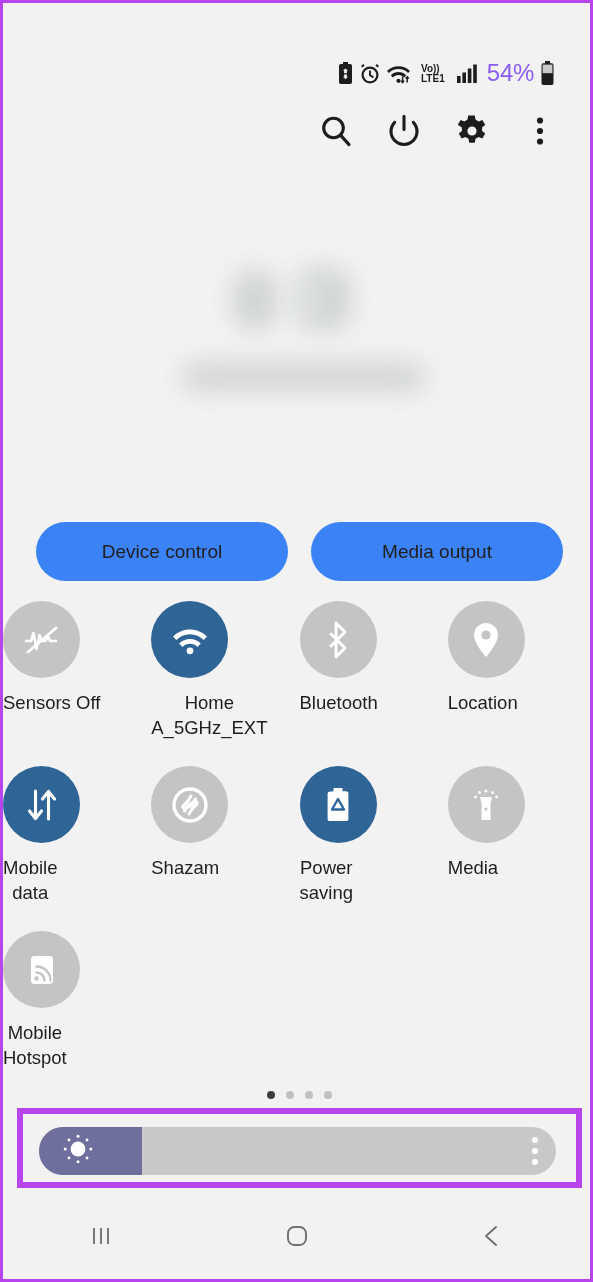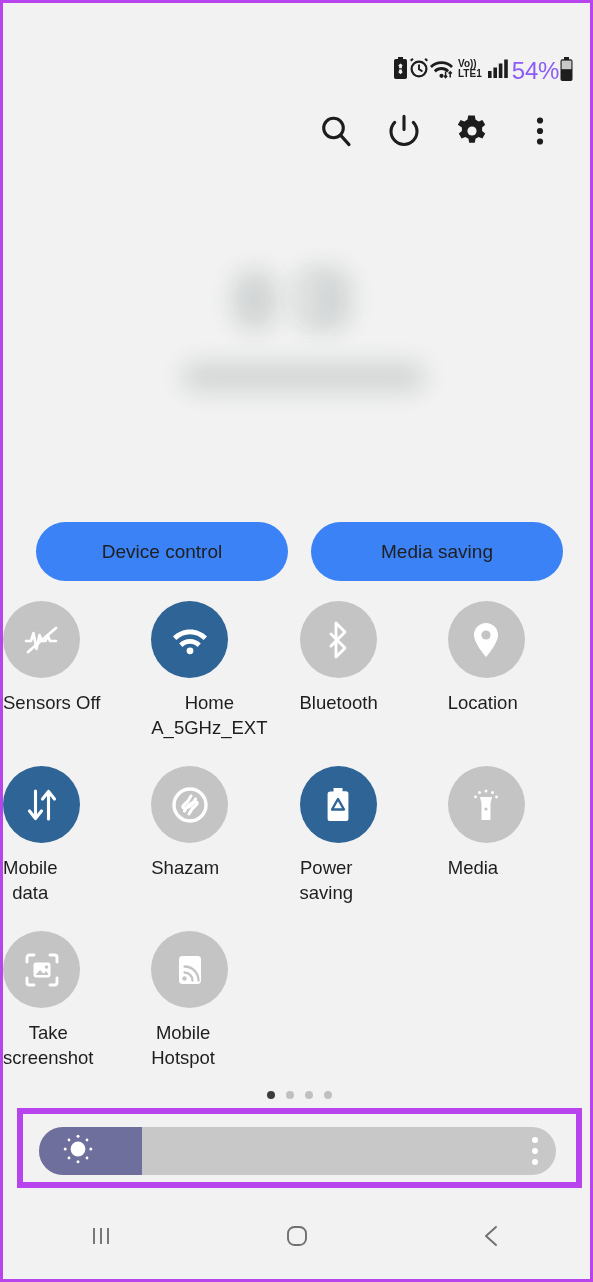--- a/index.html
+++ b/index.html
@@ -17,23 +17,25 @@
     width: 593px;
     height: 1282px;
     background: #f2f2f2;
     border: 3px solid #b844ee;
     overflow: hidden;
   }
 
   
   #status-bar {
     position: absolute;
-    top: 54px; right: 16px;
+    top: 54px; right: 35px;
     height: 32px;
     display: flex;
+    align-items: center;
+    gap: 6px;
   }
   #status-bar svg { display: block; }
   .status-text {
     font-size: 24px;
     color: #8b5cf6;
     letter-spacing: -0.3px;
     margin-left: 3px;
   }
 
   
@@ -295,21 +297,21 @@
     <div class="blur-shape" id="blur-b"></div>
     <div class="blur-shape" id="blur-d"></div>
     <div class="blur-shape" id="blur-c"></div>
   </div>
 
   <div id="pill-row">
     <div class="pill">
       <span>Device control</span>
     </div>
     <div class="pill">
-      <span>Media saving</span>
+      <span>Media output</span>
     </div>
   </div>
 
   <div id="qs-grid">
 
     <div class="qs-tile">
       <div class="qs-circle" style="background: rgb(196, 196, 196);">
         <span>
           <svg width="44" height="44" viewBox="0 0 44 44">
             <path d="M6 23h5l2.5-8 3 16 3-14 2.5 6h3.5l2.5-5 2 5h6" fill="none" stroke="#ffffff" stroke-width="2.6" stroke-linejoin="round" stroke-linecap="round"></path>
@@ -408,34 +410,20 @@
             <circle cx="27.5" cy="8.6" r="1.5" fill="#fff"></circle>
             <circle cx="10.5" cy="13" r="1.4" fill="#fff"></circle>
             <circle cx="31.5" cy="13" r="1.4" fill="#fff"></circle>
           </svg>
         </span>
       </div>
       <div class="qs-label">Media</div>
     </div>
 
 
-    <div class="qs-tile">
-      <div class="qs-circle" style="background: rgb(196, 196, 196);">
-        <span>
-          <svg width="44" height="44" viewBox="0 0 44 44">
-            <path d="M7 14V9.5A2.5 2.5 0 019.5 7H14M30 7h4.5A2.5 2.5 0 0137 9.5V14M37 30v4.5a2.5 2.5 0 01-2.5 2.5H30M14 37H9.5A2.5 2.5 0 017 34.5V30" fill="none" stroke="#fff" stroke-width="2.9" stroke-linecap="round"></path>
-            <rect x="13.5" y="14.5" width="17" height="15" rx="2.4" fill="#fff"></rect>
-            <path d="M15.5 27l4.5-5 3.5 3.5 3-2.5 2 4z" fill="#c4c4c4"></path>
-            <circle cx="26.5" cy="19" r="1.8" fill="#c4c4c4"></circle>
-          </svg>
-        </span>
-      </div>
-      <div class="qs-label">Take
-screenshot</div>
-    </div>
 
     <div class="qs-tile">
       <div class="qs-circle" style="background: rgb(196, 196, 196);">
         <span>
           <svg width="42" height="42" viewBox="0 0 42 42">
             <rect x="10" y="7" width="22" height="28" rx="3.4" fill="#fff"></rect>
             <circle cx="15.5" cy="29.5" r="2.2" fill="#c4c4c4"></circle>
             <path d="M15.5 23.5a8 8 0 018 8" fill="none" stroke="#c4c4c4" stroke-width="2.3" stroke-linecap="round"></path>
             <path d="M15.5 17.5a14 14 0 0114 14" fill="none" stroke="#c4c4c4" stroke-width="2.3" stroke-linecap="round"></path>
           </svg>

